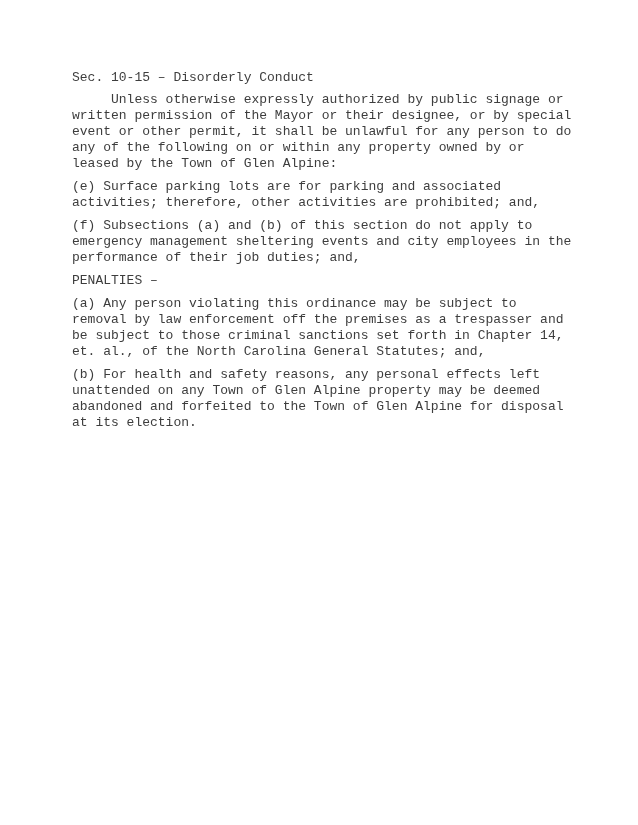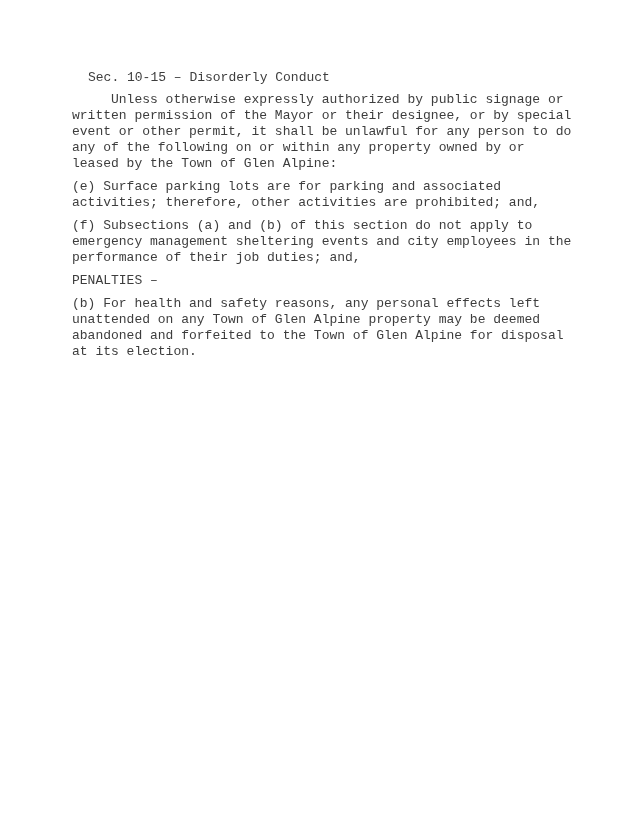--- a/index.html
+++ b/index.html
@@ -18,36 +18,39 @@
   .doc-text {
     font-family: "Liberation Mono", "DejaVu Sans Mono", monospace;
     font-size: 13px;
     line-height: 16px;
     color: #3d3d3d;
     white-space: pre;
     margin: 0 0 7px 0;
   }
   .doc-title {
     margin-bottom: 6px;
-    margin-left: 16px;
   }
 </style>
 </head>
 <body>
 
 <div class="page">
   <p class="doc-text doc-title">Sec. 10-15 – Disorderly Conduct</p>
   <p class="doc-text">     Unless otherwise expressly authorized by public signage or
 written permission of the Mayor or their designee, or by special
 event or other permit, it shall be unlawful for any person to do
 any of the following on or within any property owned by or
 leased by the Town of Glen Alpine:</p>
   <p class="doc-text">(e) Surface parking lots are for parking and associated
 activities; therefore, other activities are prohibited; and,</p>
   <p class="doc-text">(f) Subsections (a) and (b) of this section do not apply to
 emergency management sheltering events and city employees in the
 performance of their job duties; and,</p>
   <p class="doc-text">PENALTIES –</p>
+  <p class="doc-text">(a) Any person violating this ordinance may be subject to
+removal by law enforcement off the premises as a trespasser and
+be subject to those criminal sanctions set forth in Chapter 14,
+et. al., of the North Carolina General Statutes; and,</p>
   <p class="doc-text">(b) For health and safety reasons, any personal effects left
 unattended on any Town of Glen Alpine property may be deemed
 abandoned and forfeited to the Town of Glen Alpine for disposal
 at its election.</p>
 </div>
 
 </body></html>

